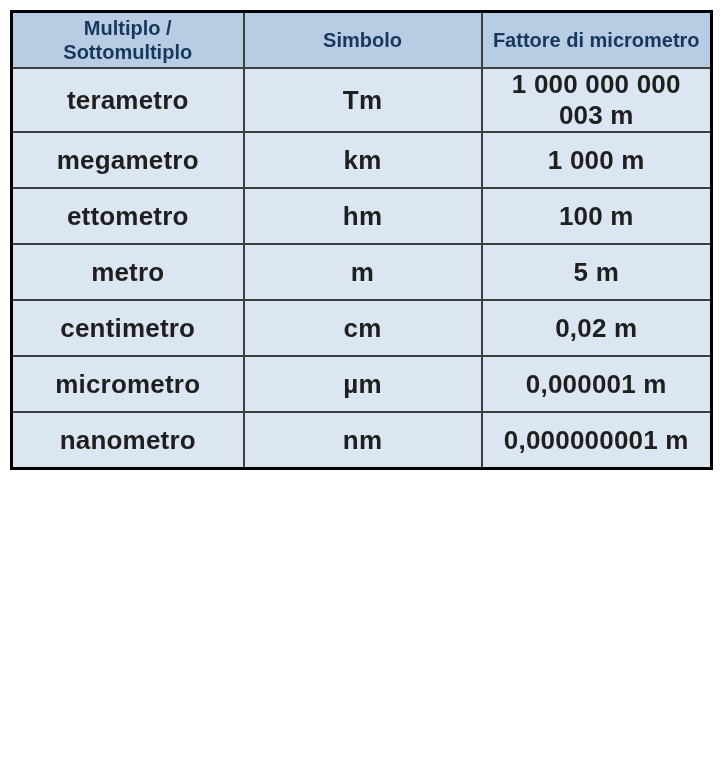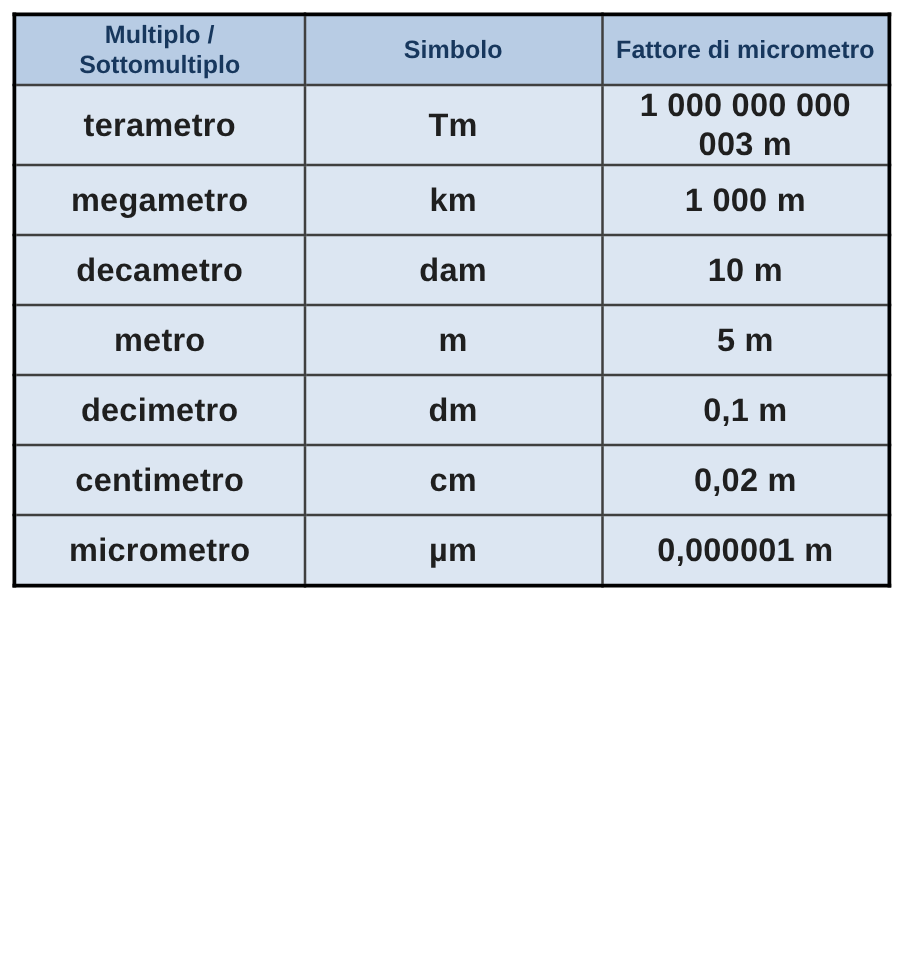--- a/index.html
+++ b/index.html
@@ -83,39 +83,39 @@
           <td>terametro</td>
           <td>Tm</td>
           <td>1 000 000 000 003 m</td>
         </tr>
         <tr>
           <td>megametro</td>
           <td>km</td>
           <td>1 000 m</td>
         </tr>
         <tr>
-          <td>decametro</td>
-          <td>dam</td>
-          <td>10 m</td>
+          <td>ettometro</td>
+          <td>hm</td>
+          <td>100 m</td>
         </tr>
         <tr>
           <td>metro</td>
           <td>m</td>
           <td>5 m</td>
-        </tr>
-        <tr>
-          <td>decimetro</td>
-          <td>dm</td>
-          <td>0,1 m</td>
         </tr>
         <tr>
           <td>centimetro</td>
           <td>cm</td>
           <td>0,02 m</td>
         </tr>
         <tr>
           <td>micrometro</td>
           <td>µm</td>
           <td>0,000001 m</td>
         </tr>
+        <tr>
+          <td>nanometro</td>
+          <td>nm</td>
+          <td>0,000000001 m</td>
+        </tr>
       </tbody>
   </table>
 </div>
 
 </body></html>

